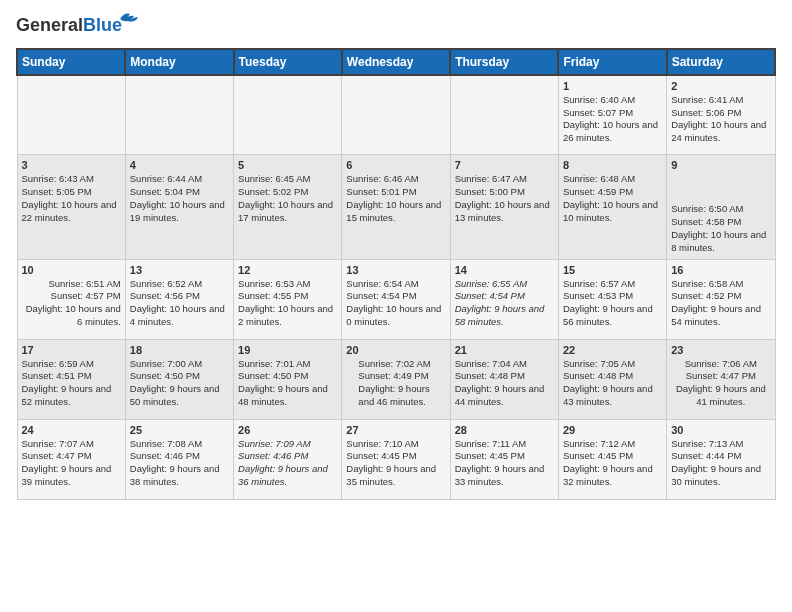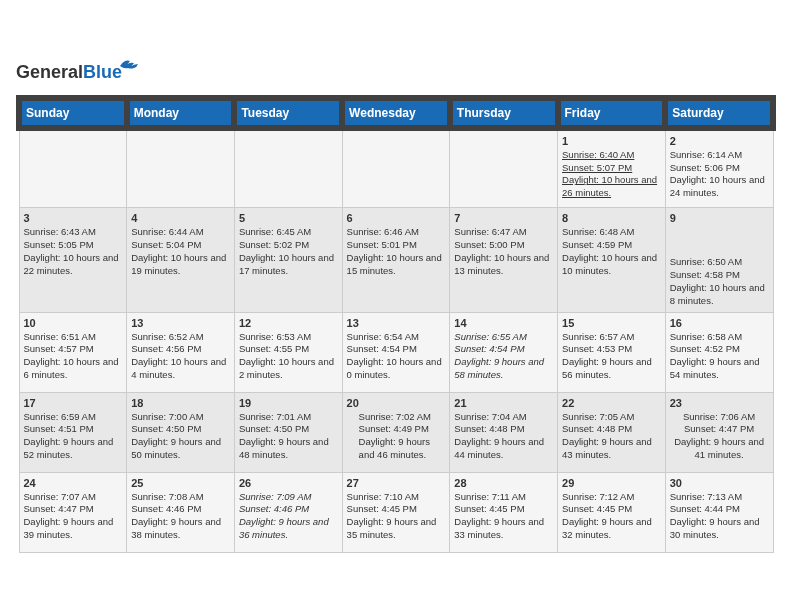--- a/index.html
+++ b/index.html
@@ -38,21 +38,21 @@
       border-collapse: collapse;
       table-layout: fixed;
     }
     thead tr th {
       background-color: #1a6bb5;
       color: #fff;
       font-size: 12px;
       font-weight: bold;
       padding: 5px 4px;
       text-align: left;
-      border: 6px solid #404040;
+      border: 2px solid #404040;
     }
     tbody tr td {
       border: 1px solid #ccc;
       vertical-align: top;
       padding: 4px;
       font-size: 10px;
       color: #333;
       height: 80px;
     }
     tbody tr:nth-child(odd) td {
@@ -71,21 +71,21 @@
       line-height: 1.35;
       color: #333;
     }
   </style>
 </head>
 <body>
 
 <div class="header">
   <div class="logo">
   <div style="display:flex; align-items:center;">
-    <div style="position:relative;margin-top:47px;">
+    <div style="position:relative;">
       <div style="font-size:18px; font-weight:bold; color:#333; line-height:1.1;">General<span style="color:#1a6bb5;">Blue</span></div>
       <svg style="position:absolute; top:-4px; right:-18px;" viewBox="0 0 20 14" width="20" height="14">
         <path d="M0 7 Q5 0 10 2 Q8 5 6 6 Q10 3 14 4 Q12 7 10 8 Q14 5 18 5 Q17 8 14 9 Q11 10 8 9 Q4 10 0 7Z" fill="#1a6bb5"></path>
       </svg>
     </div>
   </div>
 </div>
   <div class="title-block">
     <div class="month-title"></div>
     <div class="location"></div>
@@ -106,27 +106,27 @@
   </thead>
   <tbody>
   <tr>
         <td></td>
         <td></td>
         <td></td>
         <td></td>
         <td></td>
         <td>
           <div class="day-num">1</div>
-          <div class="day-info" style="white-space: pre-line; text-decoration: underline;">Sunrise: 6:40 AM
+          <div class="day-info" style="white-space: pre-line;">Sunrise: 6:40 AM
 Sunset: 5:07 PM
 Daylight: 10 hours and 26 minutes.</div>
         </td>
         <td>
           <div class="day-num">2</div>
-          <div class="day-info" style="white-space: pre-line;">Sunrise: 6:14 AM
+          <div class="day-info" style="white-space: pre-line;">Sunrise: 6:41 AM
 Sunset: 5:06 PM
 Daylight: 10 hours and 24 minutes.</div>
         </td>
       </tr>
       <tr>
         <td>
           <div class="day-num">3</div>
           <div class="day-info" style="white-space: pre-line;">Sunrise: 6:43 AM
 Sunset: 5:05 PM
 Daylight: 10 hours and 22 minutes.</div>
@@ -164,21 +164,21 @@
         <td>
           <div class="day-num">9</div>
           <div class="day-info" style="white-space: pre-line; margin-top: 32px;">Sunrise: 6:50 AM
 Sunset: 4:58 PM
 Daylight: 10 hours and 8 minutes.</div>
         </td>
       </tr>
       <tr>
         <td>
           <div class="day-num">10</div>
-          <div class="day-info" style="white-space: pre-line;">Sunrise: 6:51 AM
+          <div class="day-info" style="white-space: pre-line; text-align: right;">Sunrise: 6:51 AM
 Sunset: 4:57 PM
 Daylight: 10 hours and 6 minutes.</div>
         </td>
         <td>
           <div class="day-num">13</div>
           <div class="day-info" style="white-space: pre-line;">Sunrise: 6:52 AM
 Sunset: 4:56 PM
 Daylight: 10 hours and 4 minutes.</div>
         </td>
         <td>

